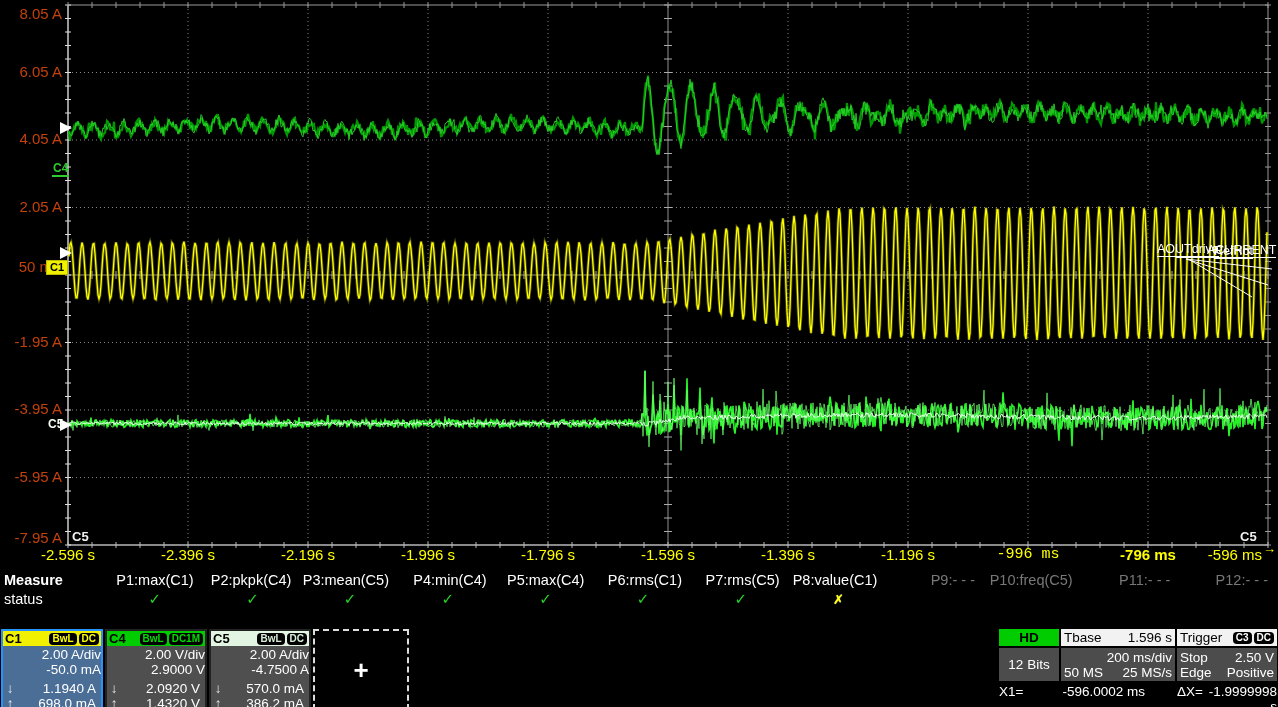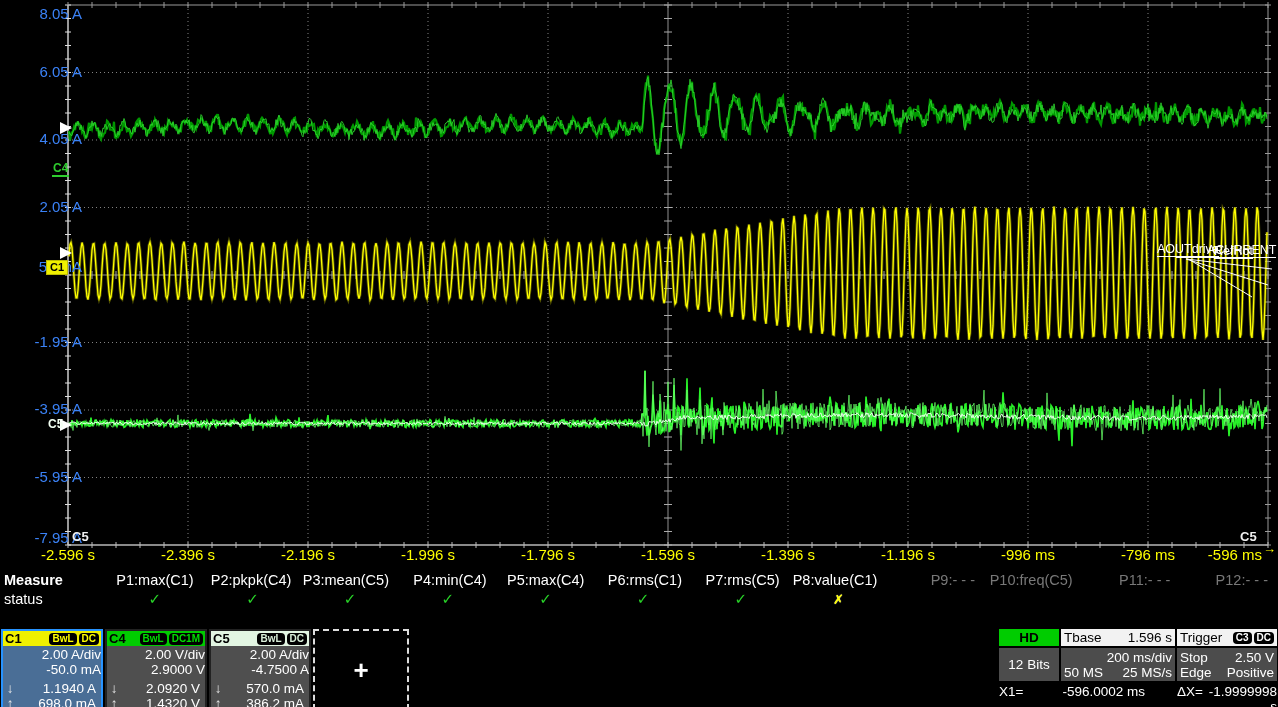--- a/index.html
+++ b/index.html
@@ -3,21 +3,21 @@
 <meta charset="utf-8">
 <style>
   html,body{margin:0;padding:0;background:#000;}
   body{width:1278px;height:707px;overflow:hidden;
        font-family:"Liberation Sans","DejaVu Sans",sans-serif;-webkit-font-smoothing:none;}
   .screen{position:relative;width:1278px;height:707px;background:#000;}
 
   
   #plot{position:relative;width:1278px;height:570px;}
   #plot svg{position:absolute;left:0;top:0;}
-  .ylab{position:absolute;width:62px;text-align:right;color:#3b82f6;font-size:15px;line-height:16px;margin-left:20px;}
+  .ylab{position:absolute;width:62px;text-align:right;color:#c2410c;font-size:15px;line-height:16px;}
   .xlab{position:absolute;top:546px;color:#ffff00;font-size:15px;white-space:nowrap;transform:translateX(-50%);}
   .xlab.end{transform:none;}
   .trig-arrow{position:absolute;top:541px;color:#ffff00;font-size:13px;}
   .c4lab{position:absolute;left:52px;top:161px;color:#2ecc2e;font-size:12px;font-weight:bold;border-bottom:2px solid #2ecc2e;padding:0 1px;}
   .c1badge{position:absolute;left:46px;top:260px;background:#f0f000;color:#000;font-size:11px;font-weight:bold;padding:0 3px 1px 3px;border:1px solid #bdbd00;}
   .c5lab{position:absolute;left:48px;top:417px;color:#f2fff2;font-size:12px;font-weight:bold;}
   .cornerlab{position:absolute;color:#f0f0f0;font-size:13px;font-weight:bold;}
   .anno{position:absolute;color:#ffffff;font-size:12.5px;white-space:nowrap;border-bottom:1px solid #fff;line-height:13px;}
 
   
@@ -400,22 +400,22 @@
       <div class="ylab" style="top: 468.5px;">-5.95 A</div>
       <div class="ylab" style="top: 530px;">-7.95 A</div>
       <div class="xlab" style="left: 68px;">-2.596 s</div>
       <div class="xlab" style="left: 188px;">-2.396 s</div>
       <div class="xlab" style="left: 308px;">-2.196 s</div>
       <div class="xlab" style="left: 428px;">-1.996 s</div>
       <div class="xlab" style="left: 548px;">-1.796 s</div>
       <div class="xlab" style="left: 668px;">-1.596 s</div>
       <div class="xlab" style="left: 788px;">-1.396 s</div>
       <div class="xlab" style="left: 908px;">-1.196 s</div>
-      <div class="xlab" style="left: 1028px;">-996 ms</div>
-      <div class="xlab" style="left: 1148px;">-796 ms</div>
+      <div class="xlab" style="left: 1028px; font-family: Liberation Mono, monospace;">-996 ms</div>
+      <div class="xlab" style="left: 1148px; font-weight: bold;">-796 ms</div>
       <div class="xlab end" style="right: 16px;">-596 ms</div>
       <div class="trig-arrow" style="right: 2px;">→</div>
       <div class="c4lab">C4</div>
       <div class="c1badge">C1</div>
       <div class="c5lab">C5</div>
       <div class="cornerlab" style="left: 72px; top: 529px;">C5</div>
       <div class="cornerlab" style="left: 1240px; top: 529px;">C5</div>
       <div class="anno" style="left: 1157px; top: 243px;">AOUTdrive</div>
       <div class="anno" style="left: 1176px; top: 244px; padding-left: 31px;">ACURRENT</div>
       <div class="anno" style="left: 1214px; top: 245px;">RefHot</div>

